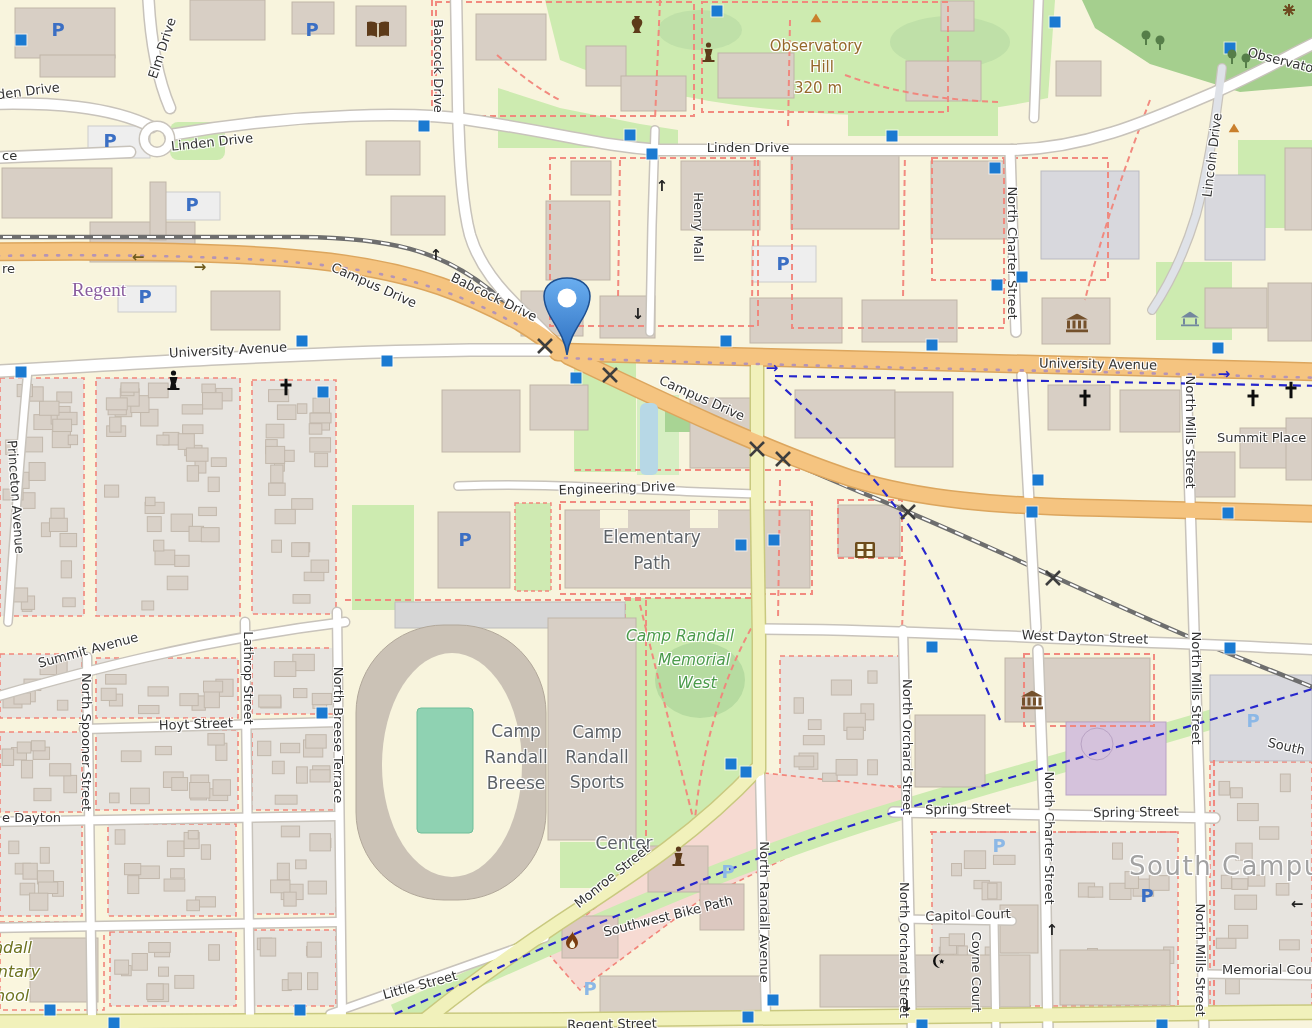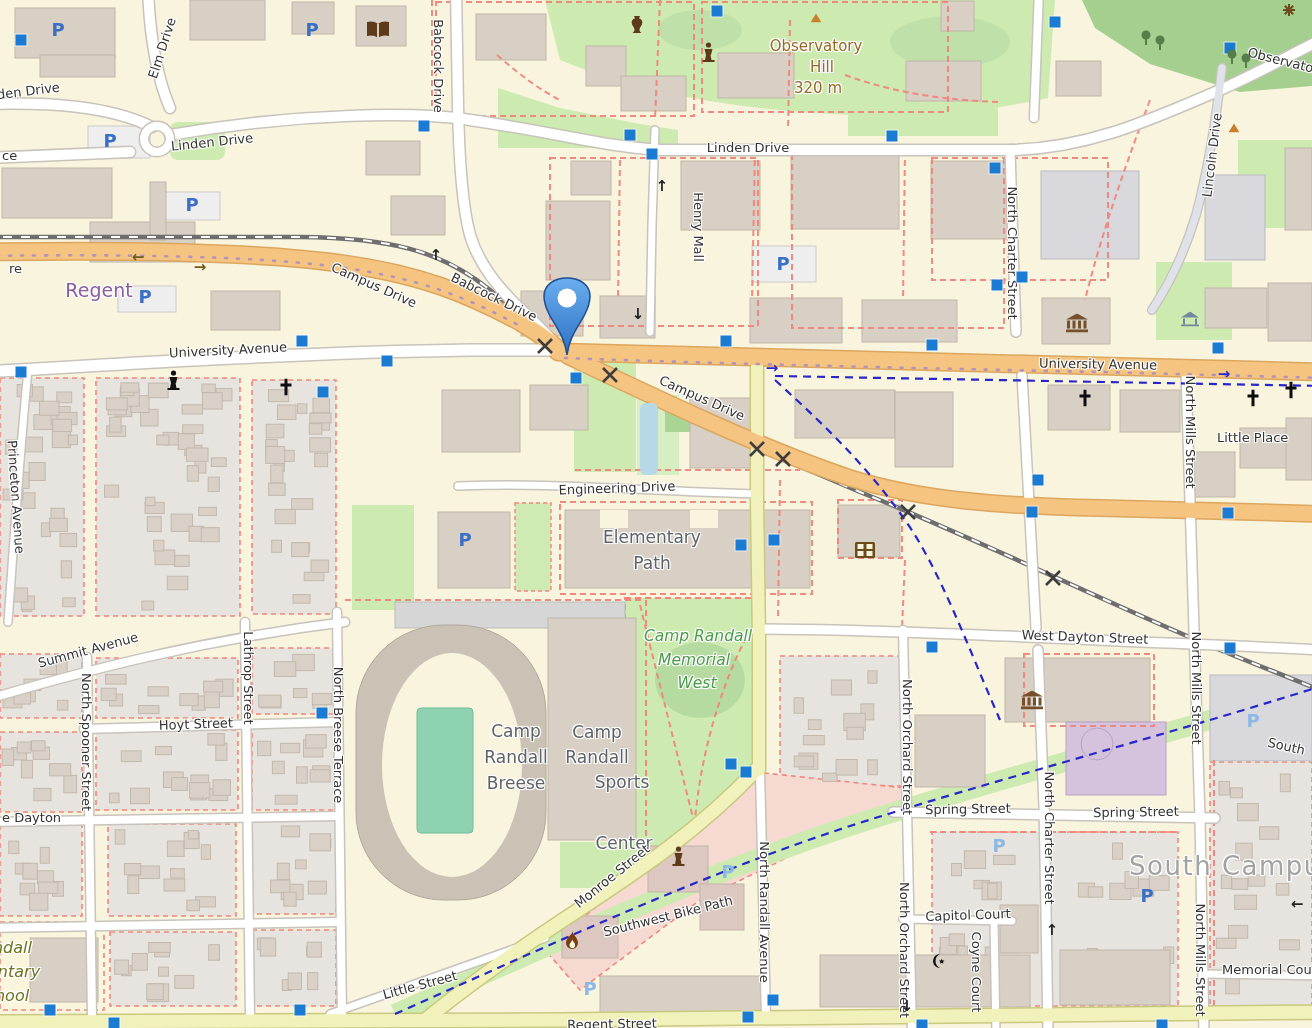--- a/index.html
+++ b/index.html
@@ -2,21 +2,21 @@
 <html><head>
 <meta charset="utf-8">
 <style>
   html,body{margin:0;padding:0;background:#f8f4dd;}
   .map{position:relative;width:1312px;height:1028px;overflow:hidden;
        font-family:"DejaVu Sans",sans-serif;background:#f8f4dd;}
   .map svg.tiles{position:absolute;left:0;top:0;}
   #labels-layer,#icons-layer{position:absolute;left:0;top:0;width:100%;height:100%;pointer-events:none;}
   .lbl{position:absolute;white-space:nowrap;color:#333;font-size:13px;
        text-shadow:-1px -1px 0 #fff,1px -1px 0 #fff,-1px 1px 0 #fff,1px 1px 0 #fff,0 0 3px #fff;}
-  .lbl.suburb{font-size:19px;color:#8a5d9e;}
+  .lbl.suburb{font-size:19px;color:#8a5d9e;font-family:Liberation Serif, serif;}
   .lbl.peak{font-size:15px;color:#95682a;}
   .lbl.park{font-size:15.5px;color:#4b9b4b;font-style:italic;}
   .lbl.building{font-size:17px;color:#5d6267;}
   .lbl.district{font-size:26px;color:#a2a2a2;letter-spacing:1.5px;}
   .lbl.school{font-size:16px;color:#6d731f;font-style:italic;}
   .icon{position:absolute;line-height:0;}
   .pk{font-size:18px;font-weight:bold;color:#3b6fc4;font-family:"DejaVu Sans",sans-serif;line-height:1;}
   .pk.light{color:#8cb8e6;}
   .busq{display:block;width:11px;height:11px;background:#1b7ad1;box-shadow:0 0 0 1px rgba(255,255,255,.65);}
   .arr{font-size:15px;line-height:1;color:#222;font-weight:bold;}
@@ -560,33 +560,33 @@
       <span class="lbl suburb" style="left: 99px; top: 290px; transform: translate(-50%, -50%) rotate(0deg); transform-origin: center center;">Regent</span>
       <span class="lbl street" style="left: 228px; top: 350px; transform: translate(-50%, -50%) rotate(-3deg); transform-origin: center center;">University Avenue</span>
       <span class="lbl street" style="left: 1098px; top: 364px; transform: translate(-50%, -50%) rotate(1deg); transform-origin: center center;">University Avenue</span>
       <span class="lbl street" style="left: 698px; top: 227px; transform: translate(-50%, -50%) rotate(90deg); transform-origin: center center;">Henry Mall</span>
       <span class="lbl peak" style="left: 816px; top: 46px; transform: translate(-50%, -50%) rotate(0deg); transform-origin: center center;">Observatory</span>
       <span class="lbl peak" style="left: 822px; top: 67px; transform: translate(-50%, -50%) rotate(0deg); transform-origin: center center;">Hill</span>
       <span class="lbl peak" style="left: 818px; top: 88px; transform: translate(-50%, -50%) rotate(0deg); transform-origin: center center;">320 m</span>
       <span class="lbl street" style="left: 1012px; top: 253px; transform: translate(-50%, -50%) rotate(90deg); transform-origin: center center;">North Charter Street</span>
       <span class="lbl street" style="left: 1212px; top: 155px; transform: translate(-50%, -50%) rotate(-83deg); transform-origin: center center;">Lincoln Drive</span>
       <span class="lbl street" style="left: 1248px; top: 52px; transform: translate(0px, -50%) rotate(14deg); transform-origin: left center;">Observatory Drive</span>
-      <span class="lbl street" style="left: 1217px; top: 437px; transform: translate(0px, -50%) rotate(0deg); transform-origin: left center;">Little Place</span>
+      <span class="lbl street" style="left: 1217px; top: 437px; transform: translate(0px, -50%) rotate(0deg); transform-origin: left center;">Summit Place</span>
       <span class="lbl street" style="left: 617px; top: 488px; transform: translate(-50%, -50%) rotate(-2deg); transform-origin: center center;">Engineering Drive</span>
       <span class="lbl building" style="left: 652px; top: 537px; transform: translate(-50%, -50%) rotate(0deg); transform-origin: center center;">Elementary</span>
       <span class="lbl building" style="left: 652px; top: 563px; transform: translate(-50%, -50%) rotate(0deg); transform-origin: center center;">Path</span>
-      <span class="lbl park" style="left: 698px; top: 636px; transform: translate(-50%, -50%) rotate(0deg); transform-origin: center center;">Camp Randall</span>
+      <span class="lbl park" style="left: 680px; top: 636px; transform: translate(-50%, -50%) rotate(0deg); transform-origin: center center;">Camp Randall</span>
       <span class="lbl park" style="left: 694px; top: 660px; transform: translate(-50%, -50%) rotate(0deg); transform-origin: center center;">Memorial</span>
       <span class="lbl park" style="left: 697px; top: 683px; transform: translate(-50%, -50%) rotate(0deg); transform-origin: center center;">West</span>
       <span class="lbl building" style="left: 516px; top: 731px; transform: translate(-50%, -50%) rotate(0deg); transform-origin: center center;">Camp</span>
       <span class="lbl building" style="left: 516px; top: 757px; transform: translate(-50%, -50%) rotate(0deg); transform-origin: center center;">Randall</span>
       <span class="lbl building" style="left: 516px; top: 783px; transform: translate(-50%, -50%) rotate(0deg); transform-origin: center center;">Breese</span>
       <span class="lbl building" style="left: 597px; top: 732px; transform: translate(-50%, -50%) rotate(0deg); transform-origin: center center;">Camp</span>
       <span class="lbl building" style="left: 597px; top: 757px; transform: translate(-50%, -50%) rotate(0deg); transform-origin: center center;">Randall</span>
-      <span class="lbl building" style="left: 622px; top: 782px; transform: translate(-50%, -50%) rotate(0deg); transform-origin: center center;">Sports</span>
+      <span class="lbl building" style="left: 597px; top: 782px; transform: translate(-50%, -50%) rotate(0deg); transform-origin: center center;">Sports</span>
       <span class="lbl building" style="left: 624px; top: 807px; transform: translate(-50%, -50%) rotate(0deg); transform-origin: center center; margin-top: 36px;">Center</span>
       <span class="lbl street" style="left: 1085px; top: 637px; transform: translate(-50%, -50%) rotate(2deg); transform-origin: center center;">West Dayton Street</span>
       <span class="lbl street" style="left: 1190px; top: 432px; transform: translate(-50%, -50%) rotate(90deg); transform-origin: center center;">North Mills Street</span>
       <span class="lbl street" style="left: 1196px; top: 688px; transform: translate(-50%, -50%) rotate(90deg); transform-origin: center center;">North Mills Street</span>
       <span class="lbl street" style="left: 1200px; top: 960px; transform: translate(-50%, -50%) rotate(90deg); transform-origin: center center;">North Mills Street</span>
       <span class="lbl street" style="left: 338px; top: 735px; transform: translate(-50%, -50%) rotate(90deg); transform-origin: center center;">North Breese Terrace</span>
       <span class="lbl street" style="left: 196px; top: 724px; transform: translate(-50%, -50%) rotate(-2deg); transform-origin: center center;">Hoyt Street</span>
       <span class="lbl street" style="left: 248px; top: 678px; transform: translate(-50%, -50%) rotate(90deg); transform-origin: center center;">Lathrop Street</span>
       <span class="lbl street" style="left: 86px; top: 742px; transform: translate(-50%, -50%) rotate(90deg); transform-origin: center center;">North Spooner Street</span>
       <span class="lbl street" style="left: 88px; top: 650px; transform: translate(-50%, -50%) rotate(-15deg); transform-origin: center center;">Summit Avenue</span>
@@ -604,21 +604,21 @@
       <span class="lbl street" style="left: 764px; top: 912px; transform: translate(-50%, -50%) rotate(90deg); transform-origin: center center;">North Randall Avenue</span>
       <span class="lbl street" style="left: 1049px; top: 838px; transform: translate(-50%, -50%) rotate(90deg); transform-origin: center center;">North Charter Street</span>
       <span class="lbl district" style="left: 1233px; top: 866px; transform: translate(-50%, -50%) rotate(0deg); transform-origin: center center;">South Campus</span>
       <span class="lbl street" style="left: 1222px; top: 969px; transform: translate(0px, -50%) rotate(0deg); transform-origin: left center;">Memorial Court</span>
       <span class="lbl street" style="left: 1268px; top: 742px; transform: translate(0px, -50%) rotate(13deg); transform-origin: left center;">South</span>
       <span class="lbl school" style="left: -28px; top: 947px; transform: translate(0px, -50%) rotate(0deg); transform-origin: left center;">Randall</span>
       <span class="lbl school" style="left: -52px; top: 971px; transform: translate(0px, -50%) rotate(0deg); transform-origin: left center;">Elementary</span>
       <span class="lbl school" style="left: -24px; top: 995px; transform: translate(0px, -50%) rotate(0deg); transform-origin: left center;">School</span>
       <span class="lbl street" style="left: 16px; top: 497px; transform: translate(-50%, -50%) rotate(86deg); transform-origin: center center;">Princeton Avenue</span>
       <span class="lbl street" style="left: 2px; top: 155px; transform: translate(0px, -50%) rotate(0deg); transform-origin: left center;">ce</span>
-      <span class="lbl street" style="left: 9px; top: 268px; transform: translate(0px, -50%) rotate(0deg); transform-origin: left center;">re</span>
+      <span class="lbl street" style="left: 2px; top: 268px; transform: translate(0px, -50%) rotate(0deg); transform-origin: left center;">re</span>
     </div>
   <div id="icons-layer">
       <div class="icon" style="left: 58px; top: 30px; transform: translate(-50%, -50%);"><span class="pk ">P</span></div>
       <div class="icon" style="left: 312px; top: 30px; transform: translate(-50%, -50%);"><span class="pk ">P</span></div>
       <div class="icon" style="left: 110px; top: 141px; transform: translate(-50%, -50%);"><span class="pk ">P</span></div>
       <div class="icon" style="left: 192px; top: 205px; transform: translate(-50%, -50%);"><span class="pk ">P</span></div>
       <div class="icon" style="left: 145px; top: 297px; transform: translate(-50%, -50%);"><span class="pk ">P</span></div>
       <div class="icon" style="left: 783px; top: 264px; transform: translate(-50%, -50%);"><span class="pk ">P</span></div>
       <div class="icon" style="left: 465px; top: 540px; transform: translate(-50%, -50%);"><span class="pk ">P</span></div>
       <div class="icon" style="left: 1147px; top: 896px; transform: translate(-50%, -50%);"><span class="pk ">P</span></div>

